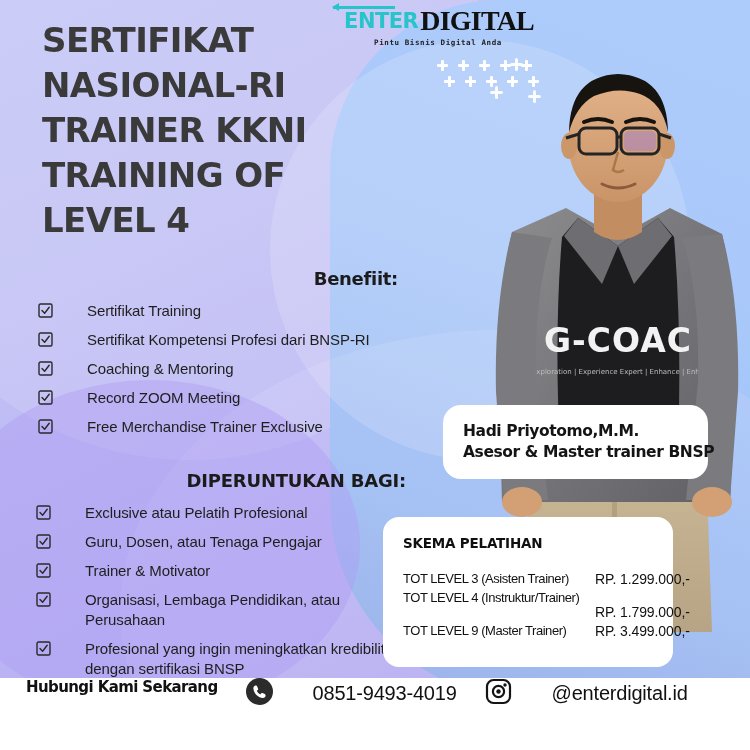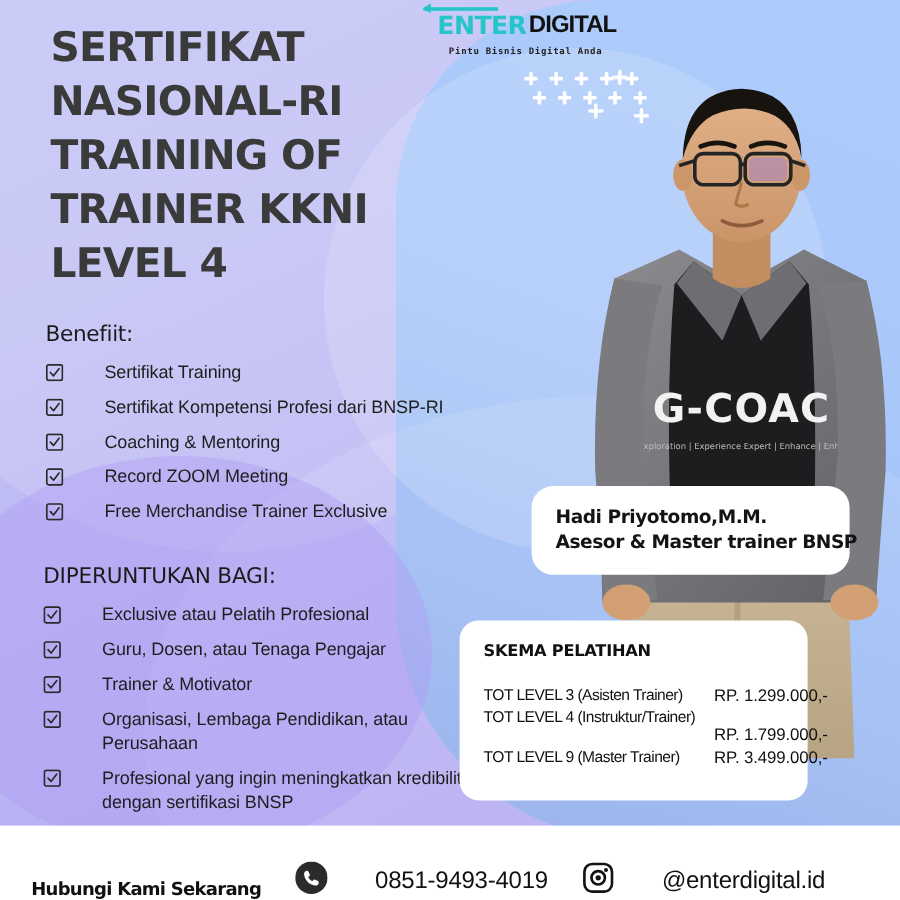--- a/index.html
+++ b/index.html
@@ -91,25 +91,25 @@
   .logo-enter::after {
     content: "";
     position: absolute;
     left: -10px; top: -8px;
     width: 0; height: 0;
     border-top: 4.5px solid transparent;
     border-bottom: 4.5px solid transparent;
     border-right: 7px solid #27c5c9;
   }
   .logo-digital {
-    font-size: 20px;
+    font-size: 28px;
     font-weight: 700;
     letter-spacing: -0.8px;
     color: #111111;
-    font-family: Liberation Sans, sans-serif;
+    font-family: Liberation Serif, serif;
     line-height: 24px;
   }
   .logo-tagline {
     margin-top: 4px;
     font-size: 7.5px;
     font-weight: 700;
     letter-spacing: 0.6px;
     color: #232323;
     font-family: "DejaVu Sans Mono", monospace;
   }
@@ -177,22 +177,23 @@
     font-weight: 700;
     letter-spacing: -0.6px;
     line-height: 45px;
     color: #3a3a3a;
     white-space: nowrap;
   }
 
   
   .section-title {
     font-family: "DejaVu Sans", sans-serif;
-    font-weight: 400;
+    font-weight: 700;
     color: #1b1b1b;
+    text-align: right;
   }
   #benefit-block {
     position: absolute;
     left: 38px; top: 268px;
     width: 360px;
     z-index: 12;
   }
   #benefit-block .section-title { font-size: 18px; letter-spacing: -0.3px; }
   #benefit-list { margin-top: 12px; }
 
@@ -287,24 +288,24 @@
     color: #111111;
     letter-spacing: -0.1px;
     white-space: nowrap;
   }
   .price-row.tall .price-amount { margin-top: 14px; }
 
   
   #footer {
     position: absolute;
     left: 0; bottom: 0;
-    width: 750px; height: 62px;
+    width: 750px; height: 72px;
     background: #ffffff;
     display: flex;
-    align-items: flex-end;
+    align-items: flex-start;
     z-index: 20;
     margin-top: 48px;
   }
   #footer-cta {
     margin-left: 26px;
     font-family: "DejaVu Sans", sans-serif;
     font-size: 15px;
     font-weight: 700;
     letter-spacing: -0.6px;
     color: #111111;
@@ -426,22 +427,22 @@
 
   <div id="sparkle-deco">
     <span class="sparkle s1"></span>
     <span class="sparkle s2"></span>
     <span class="sparkle s3"></span>
   </div>
 
   <div id="headline">
     <div class="hl-line">SERTIFIKAT</div>
     <div class="hl-line">NASIONAL-RI</div>
+    <div class="hl-line">TRAINER KKNI</div>
     <div class="hl-line">TRAINING OF</div>
-    <div class="hl-line">TRAINER KKNI</div>
     <div class="hl-line">LEVEL 4</div>
   </div>
 
   <div id="benefit-block">
     <div class="section-title">Benefiit:</div>
     <div id="benefit-list">
       <div class="check-item">
         <span class="check-box">
             <svg width="15" height="15" viewBox="0 0 15 15">
               <rect x="1" y="1" width="13" height="13" rx="1.5" fill="none" stroke="#2a2a2a" stroke-width="1.4"></rect>

